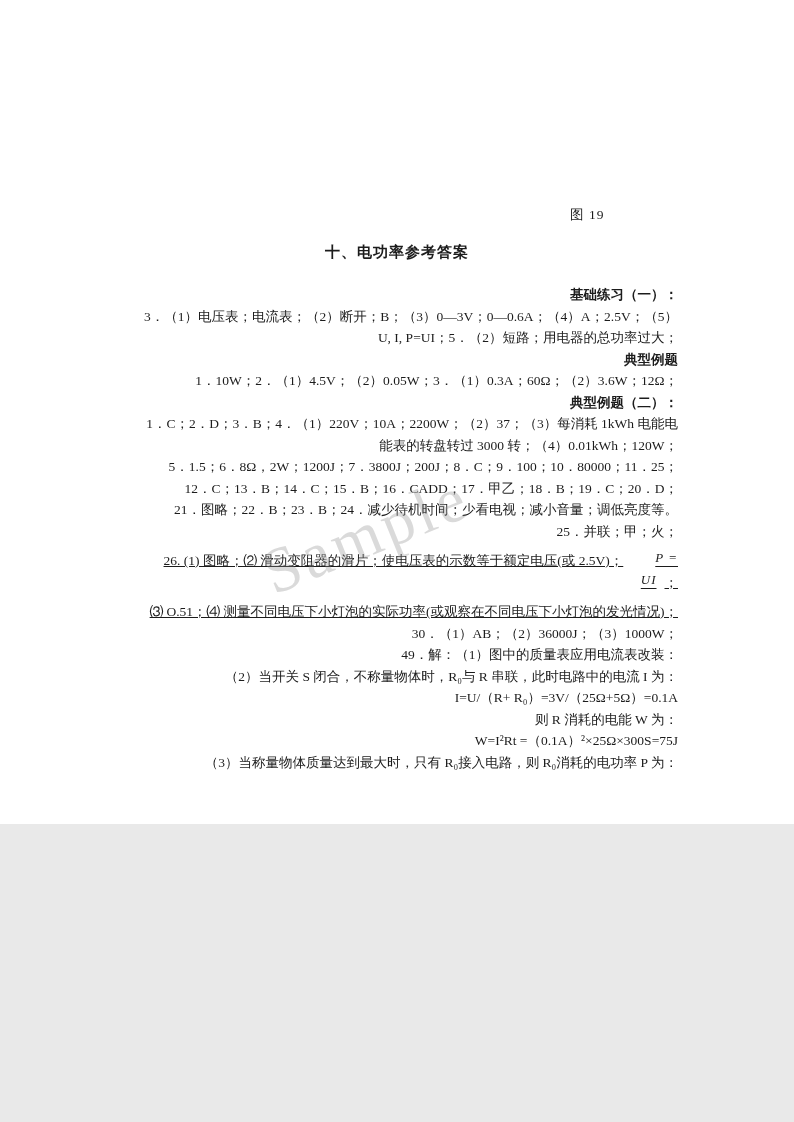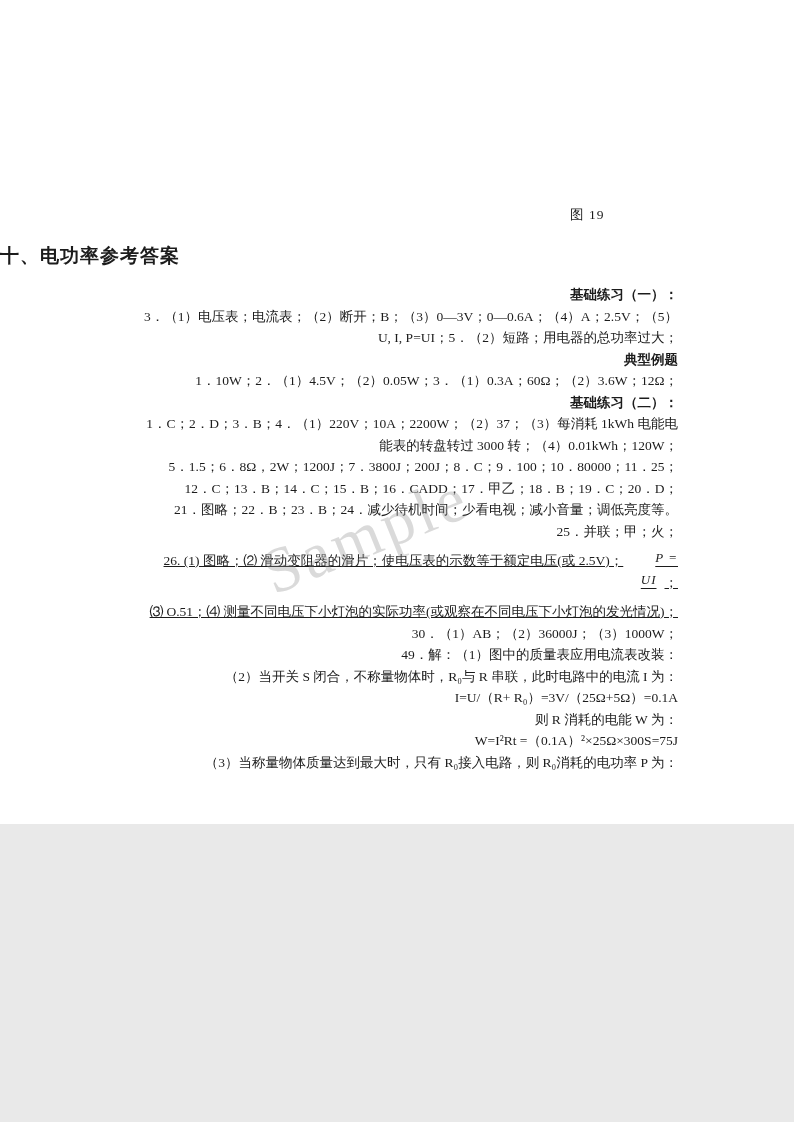--- a/index.html
+++ b/index.html
@@ -11,21 +11,21 @@
     overflow:hidden;
     font-family:"Liberation Serif","DejaVu Serif",serif;
     color:#1c1c1c;
   }
   .fig-caption{
     position:absolute;left:570px;top:206px;
     font-size:13.5px;letter-spacing:1px;
   }
   .doc-title{
     position:absolute;left:0;top:243px;width:100%;
-    text-align:left;font-size:19px;font-weight:bold;letter-spacing:1px;
+    text-align:center;font-size:15px;font-weight:bold;letter-spacing:1px;
   }
   .doc-body{
     position:absolute;left:120px;top:284px;width:558px;
   }
   .line{
     font-size:13.5px;line-height:21.5px;
     text-align:right;
     margin-left:16px;
   }
   .line.heading{font-weight:bold;}
@@ -78,21 +78,21 @@
 
   <div class="fig-caption">图 19</div>
 
   <div class="doc-title">十、电功率参考答案</div>
 
   <div class="doc-body">
       <div class="line heading">基础练习（一）：</div>
       <div class="line body">3．（1）电压表；电流表；（2）断开；B；（3）0—3V；0—0.6A；（4）A；2.5V；（5）U, I, P=UI；5．（2）短路；用电器的总功率过大；</div>
       <div class="line heading">典型例题</div>
       <div class="line body">1．10W；2．（1）4.5V；（2）0.05W；3．（1）0.3A；60Ω；（2）3.6W；12Ω；</div>
-      <div class="line heading">基础练习（二）：</div>
+      <div class="line heading">典型例题（二）：</div>
       <div class="line body">1．C；2．D；3．B；4．（1）220V；10A；2200W；（2）37；（3）每消耗 1kWh 电能电能表的转盘转过 3000 转；（4）0.01kWh；120W；</div>
       <div class="line body">5．1.5；6．8Ω，2W；1200J；7．3800J；200J；8．C；9．100；10．80000；11．25；</div>
       <div class="line body">12．C；13．B；14．C；15．B；16．CADD；17．甲乙；18．B；19．C；20．D；</div>
       <div class="line body">21．图略；22．B；23．B；24．减少待机时间；少看电视；减小音量；调低亮度等。</div>
       <div class="line body">25．并联；甲；火；</div>
       <div class="line body gap"><span>26. (1) 图略；⑵ 滑动变阻器的滑片；使电压表的示数等于额定电压(或 2.5V)；</span><span class="formula">P = UI</span><span>；</span></div>
       <div class="line body gap">⑶ O.51；⑷ 测量不同电压下小灯泡的实际功率(或观察在不同电压下小灯泡的发光情况)；</div>
       <div class="line body">30．（1）AB；（2）36000J；（3）1000W；</div>
       <div class="line body">49．解：（1）图中的质量表应用电流表改装：</div>
       <div class="line indent1">（2）当开关 S 闭合，不称量物体时，R₀与 R 串联，此时电路中的电流 I 为：</div>

